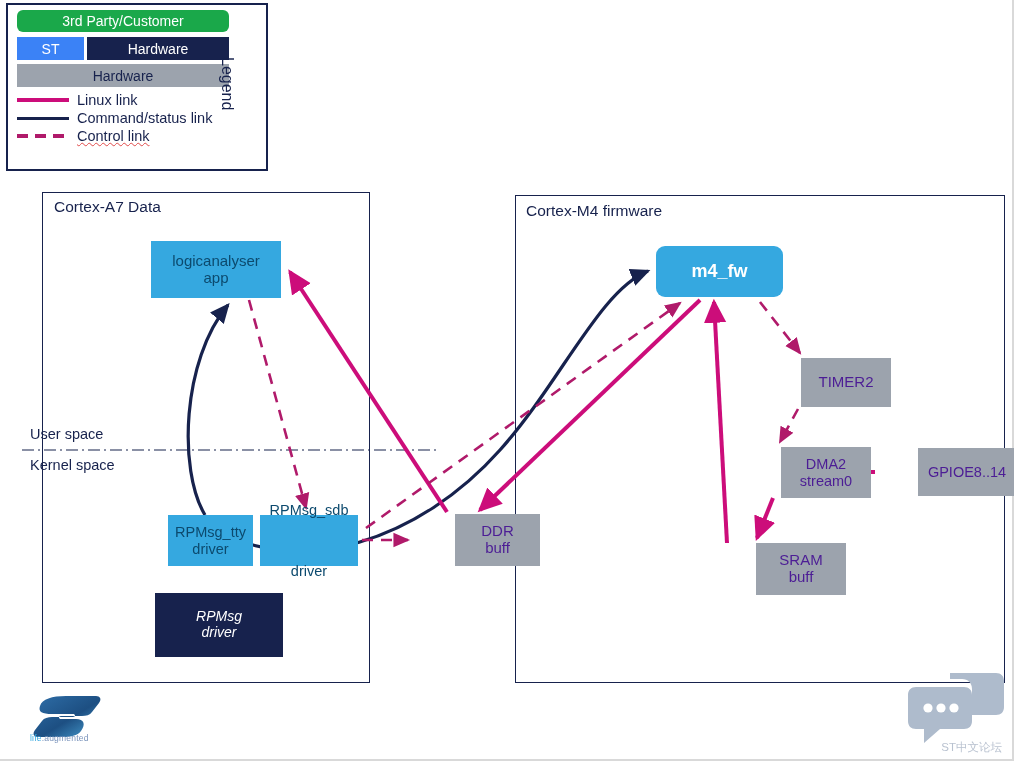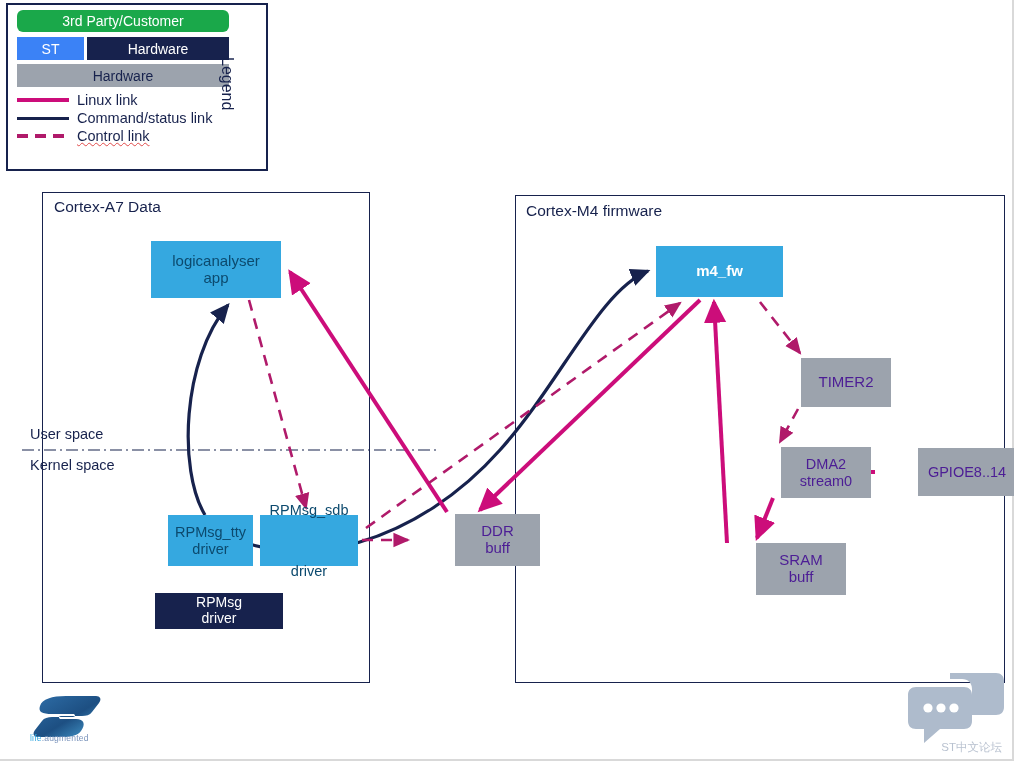--- a/index.html
+++ b/index.html
@@ -52,26 +52,26 @@
   .title-a{left:54px;top:198px;}
   .title-m{left:526px;top:202px;}
 
   
   .blk{position:absolute;display:flex;flex-direction:column;align-items:center;
        justify-content:center;box-sizing:border-box;text-align:center;line-height:1.12;}
   .blk span{display:block;}
   .blk-st{background:#35a8e0;color:#0c4a6e;font-size:15px;}
   .blk-hw{background:#9ca3ad;color:#4c1d95;font-size:15px;margin-left:41px;}
   .blk-nav{background:#17224d;color:#ffffff;font-size:14px;}
-  .blk-m4{background:#35a8e0;color:#ffffff;font-size:15px;font-weight:bold;}
+  .blk-m4{background:#35a8e0;color:#ffffff;font-size:18px;font-weight:bold;border-radius:9px;}
 
   .b-logic{left:151px;top:241px;width:130px;height:57px;}
   .b-tty  {left:168px;top:515px;width:85px;height:51px;font-size:14.5px;}
   .b-sdb  {left:260px;top:515px;width:98px;height:51px;font-size:14.5px;gap:44px;}
-  .b-rpmsg{left:155px;top:593px;width:128px;height:36px;}
+  .b-rpmsg{left:155px;top:593px;width:128px;height:64px;font-style:italic;}
   .b-ddr  {left:414px;top:514px;width:85px;height:52px;}
   .b-m4   {left:656px;top:246px;width:127px;height:51px;}
   .b-timer{left:760px;top:358px;width:90px;height:49px;}
   .b-dma  {left:740px;top:447px;width:90px;height:51px;font-size:14.5px;}
   .b-gpio {left:877px;top:448px;width:98px;height:48px;font-size:14.5px;}
   .b-sram {left:715px;top:543px;width:90px;height:52px;}
 
   
   .space-label{position:absolute;font-size:14.5px;color:#17224d;white-space:nowrap;}
   .lbl-user{left:30px;top:426px;}

